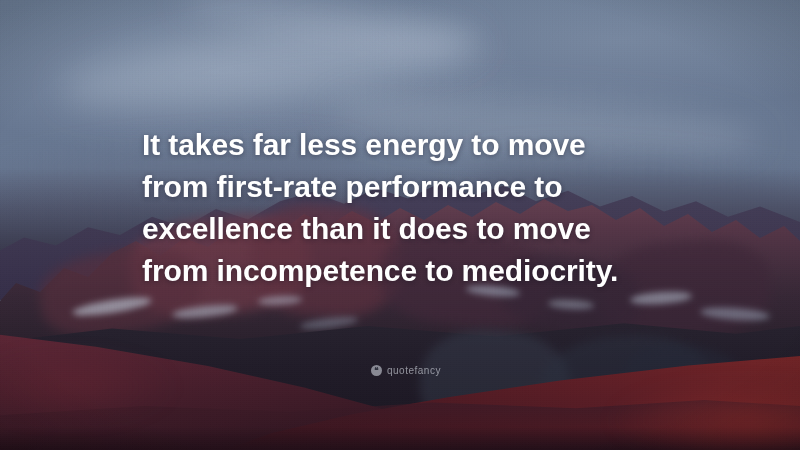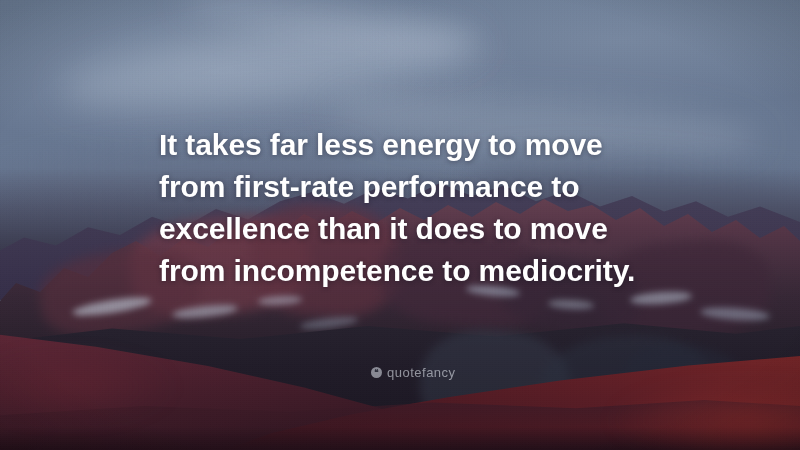--- a/index.html
+++ b/index.html
@@ -159,21 +159,20 @@
     left: 142px;
     top: 124px;
     width: 540px;
     color: #ffffff;
     font-size: 30px;
     font-weight: bold;
     line-height: 42px;
     letter-spacing: -0.1px;
     text-shadow: 0 1px 5px rgba(20,16,30,0.42);
     white-space: pre-line;
-    margin-left: 17px;
   }
 
   .author-badge {
     position: absolute;
     left: 355px;
     top: 307px;
     height: 21px;
     padding: 0 9px;
     display: flex;
     align-items: center;
@@ -201,21 +200,21 @@
     display: flex;
     align-items: center;
     justify-content: center;
     font-size: 8px;
     line-height: 1;
     color: #3a3f4c;
     font-weight: bold;
   }
   .wm-text {
     color: #d6dae2;
-    font-size: 13px;
+    font-size: 10px;
     letter-spacing: 0.5px;
     font-weight: normal;
   }
 </style>
 </head>
 <body>
 
 <div id="stage">
 
   <div class="layer sky">

